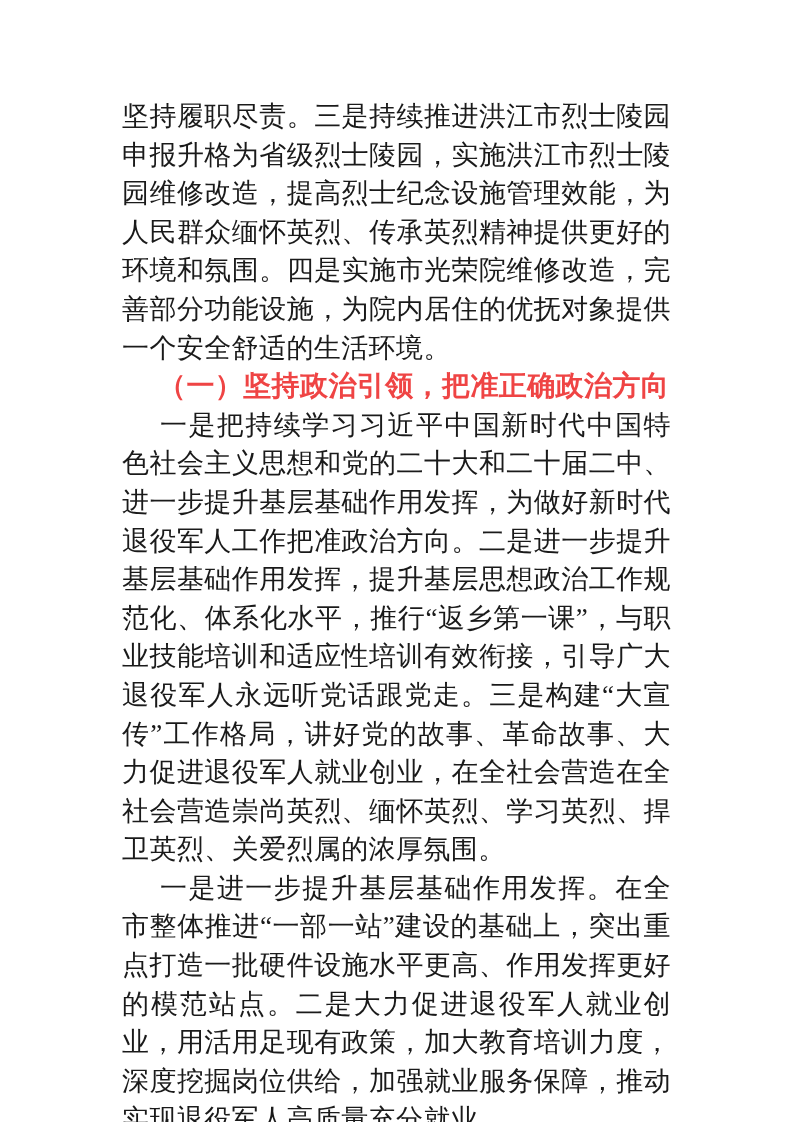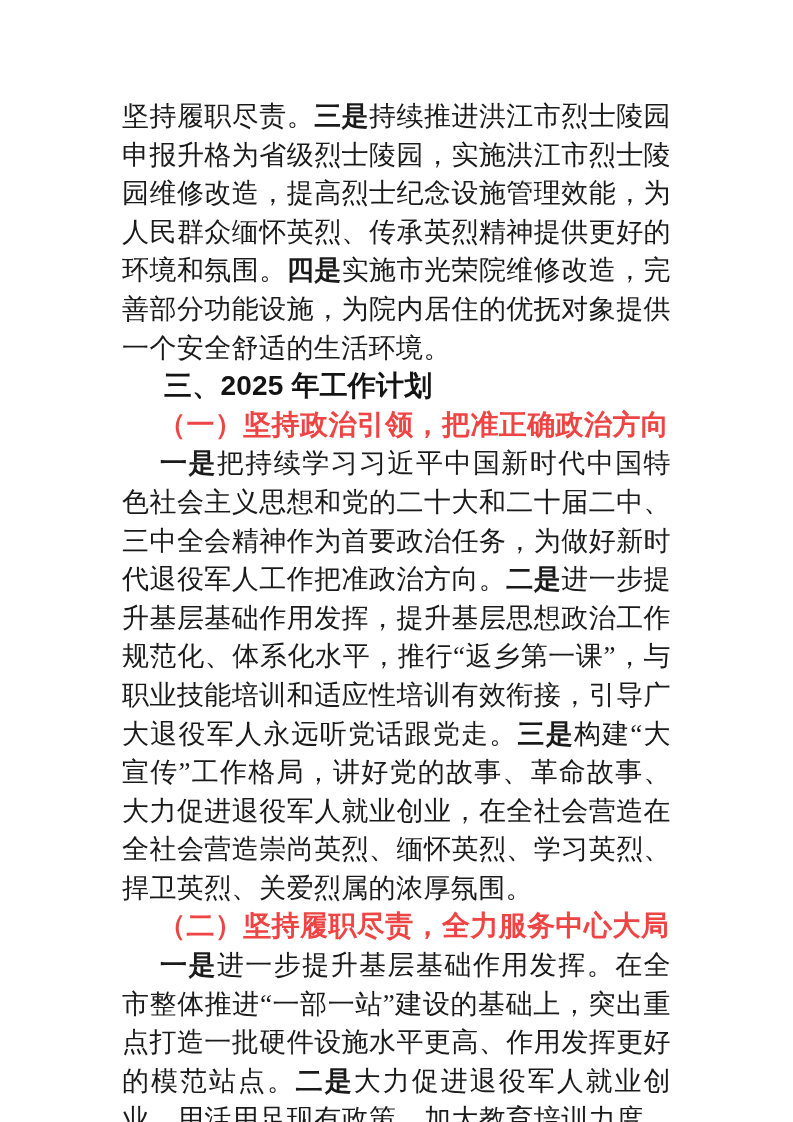--- a/index.html
+++ b/index.html
@@ -32,21 +32,21 @@
   }
   .para {
     margin: 0;
     text-indent: 38px;
     font-weight: normal;
   }
   .para.continued {
     text-indent: 0;
   }
   .b {
-    font-weight: bold;
+    font-weight: normal;
   }
   .h1 {
     margin: 0;
     font-family: "Liberation Sans", sans-serif;
     font-weight: 600;
     font-size: 28px;
     line-height: 38.6px;
     text-indent: 42px;
     text-align: left;
     letter-spacing: 0.2px;
@@ -63,19 +63,17 @@
     letter-spacing: 0.4px;
     color: #ef4444;
   }
 </style>
 </head>
 <body>
 
 <div class="page">
   <div class="doc" id="doc">
       <p class="para continued"><span>坚持履职尽责。</span><span class="b">三是</span><span>持续推进洪江市烈士陵园申报升格为省级烈士陵园，实施洪江市烈士陵园维修改造，提高烈士纪念设施管理效能，为人民群众缅怀英烈、传承英烈精神提供更好的环境和氛围。</span><span class="b">四是</span><span>实施市光荣院维修改造，完善部分功能设施，为院内居住的优抚对象提供一个安全舒适的生活环境。</span></p>
-      <h2 class="h1">三、2025 年工作计划</h2>
       <h3 class="h2">（一）坚持政治引领，把准正确政治方向</h3>
-      <p class="para"><span class="b">一是</span><span>把持续学习习近平中国新时代中国特色社会主义思想和党的二十大和二十届二中、三中全会精神作为首要政治任务，为做好新时代退役军人工作把准政治方向。</span><span class="b">二是</span><span>进一步提升基层基础作用发挥，提升基层思想政治工作规范化、体系化水平，推行“返乡第一课”，与职业技能培训和适应性培训有效衔接，引导广大退役军人永远听党话跟党走。</span><span class="b">三是</span><span>构建“大宣传”工作格局，讲好党的故事、革命故事、大力促进退役军人就业创业，在全社会营造在全社会营造崇尚英烈、缅怀英烈、学习英烈、捍卫英烈、关爱烈属的浓厚氛围。</span></p>
-      <h3 class="h2">（二）坚持履职尽责，全力服务中心大局</h3>
+      <p class="para"><span class="b">一是</span><span>把持续学习习近平中国新时代中国特色社会主义思想和党的二十大和二十届二中、进一步提升基层基础作用发挥，为做好新时代退役军人工作把准政治方向。</span><span class="b">二是</span><span>进一步提升基层基础作用发挥，提升基层思想政治工作规范化、体系化水平，推行“返乡第一课”，与职业技能培训和适应性培训有效衔接，引导广大退役军人永远听党话跟党走。</span><span class="b">三是</span><span>构建“大宣传”工作格局，讲好党的故事、革命故事、大力促进退役军人就业创业，在全社会营造在全社会营造崇尚英烈、缅怀英烈、学习英烈、捍卫英烈、关爱烈属的浓厚氛围。</span></p>
       <p class="para"><span class="b">一是</span><span>进一步提升基层基础作用发挥。在全市整体推进“一部一站”建设的基础上，突出重点打造一批硬件设施水平更高、作用发挥更好的模范站点。</span><span class="b">二是</span><span>大力促进退役军人就业创业，用活用足现有政策，加大教育培训力度，深度挖掘岗位供给，加强就业服务保障，推动实现退役军人高质量充分就业。</span></p>
     </div>
 </div>
 
 </body></html>

